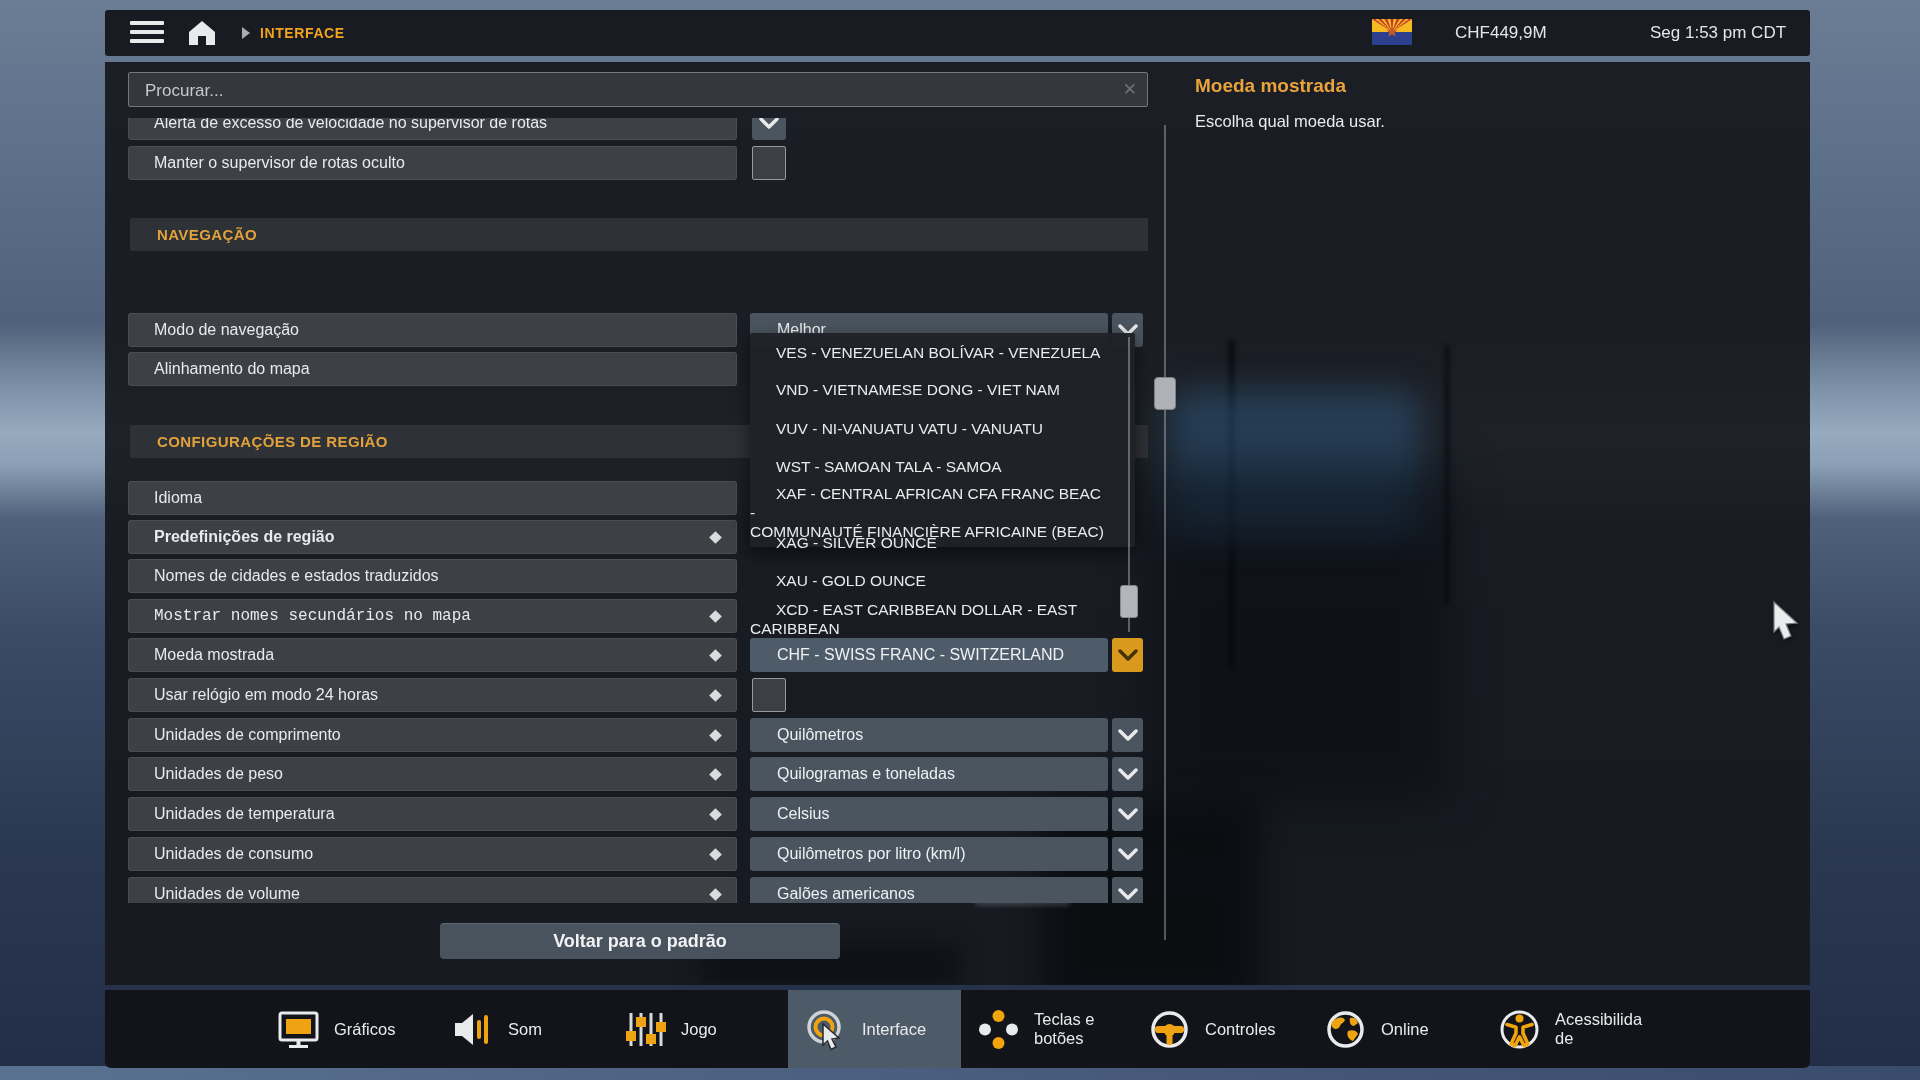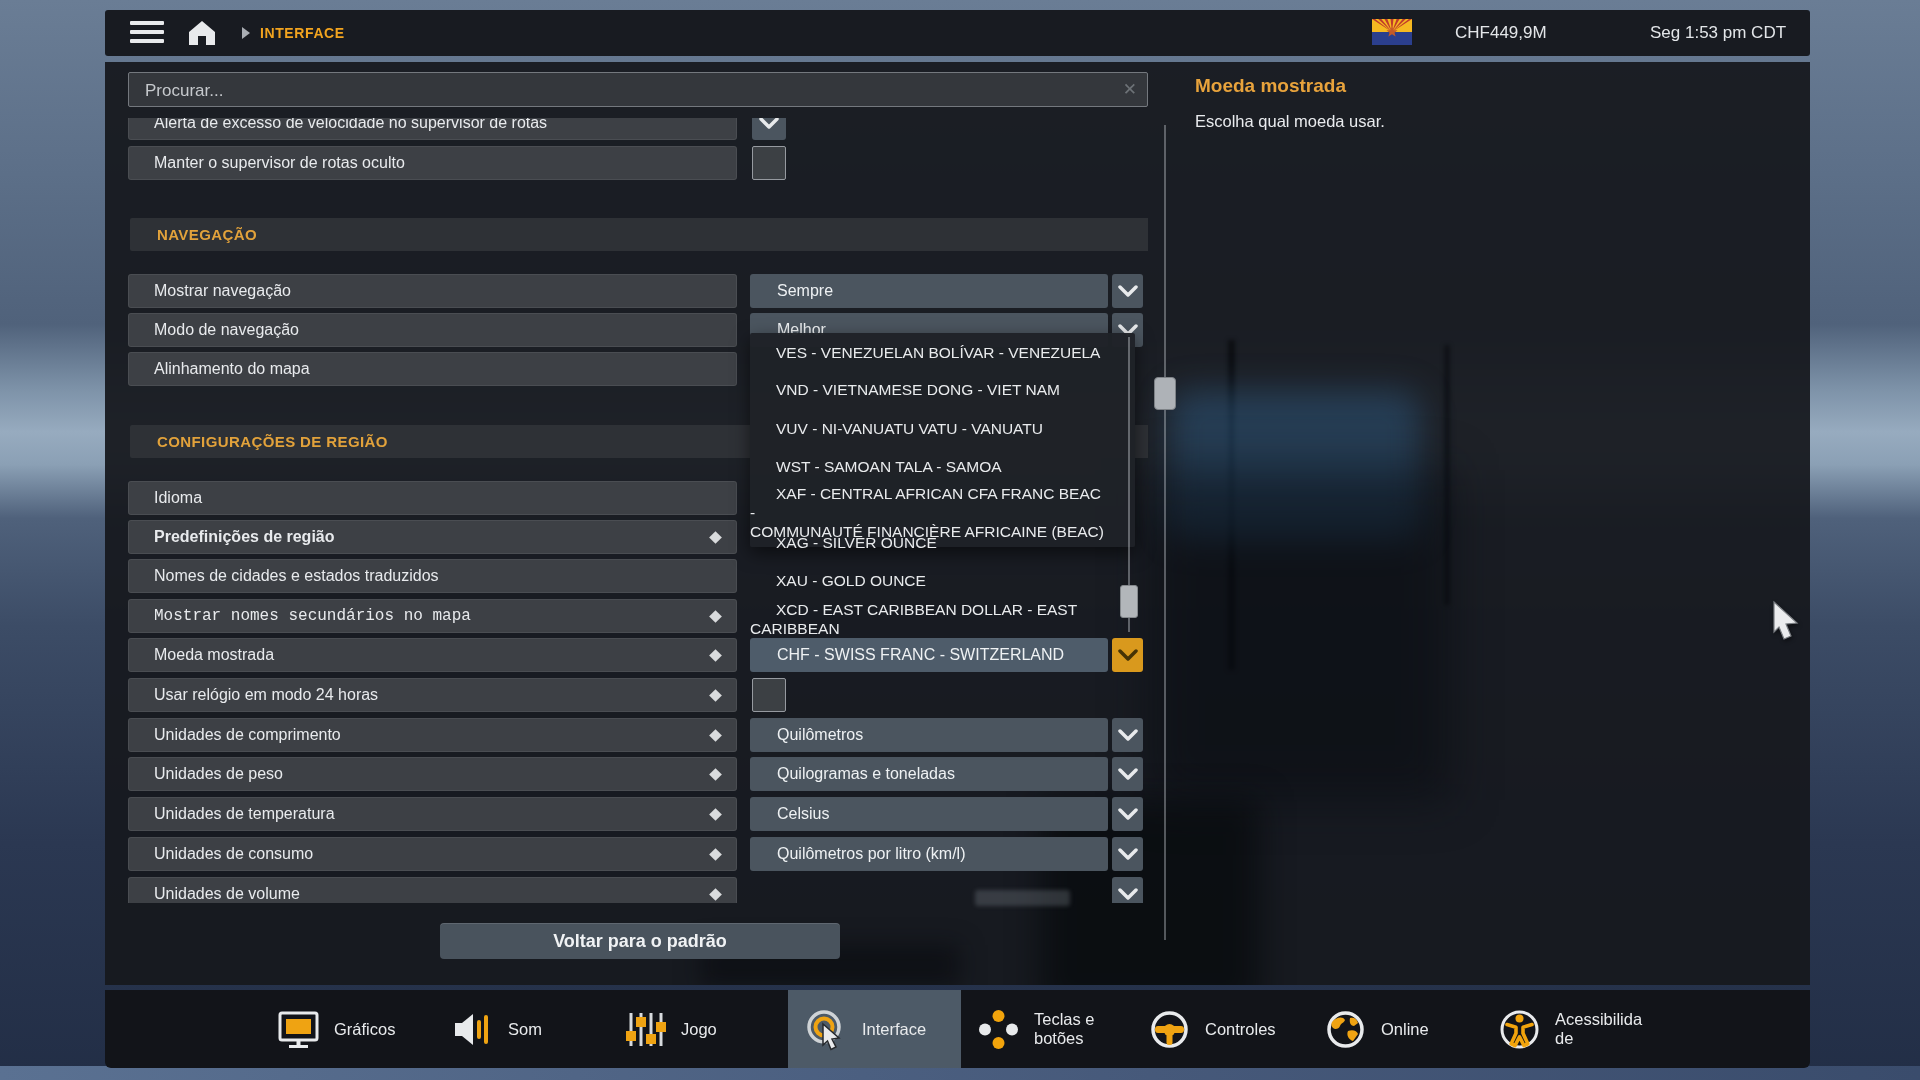--- a/index.html
+++ b/index.html
@@ -150,29 +150,20 @@
             </svg>
           </div>
         </div>
         <div class="srow" style="top: 28px;">
           <div class="row-label">Manter o supervisor de rotas oculto</div>
           <div class="chk"></div>
         </div>
         <div class="srow" style="top: 100px;">
           <div class="hdr">NAVEGAÇÃO</div>
         </div>
-        <div class="srow" style="top: 156px;">
-          <div class="row-label">Mostrar navegação</div>
-          <div class="dd">Sempre</div>
-          <div class="dd-chev">
-            <svg width="20" height="12" viewBox="0 0 20 12">
-              <polyline points="2,2 10,10 18,2" stroke="#e8eaec" stroke-width="3.5" fill="none" stroke-linecap="round" stroke-linejoin="round"></polyline>
-            </svg>
-          </div>
-        </div>
         <div class="srow" style="top: 195px;">
           <div class="row-label">Modo de navegação</div>
           <div class="dd">Melhor</div>
           <div class="dd-chev">
             <svg width="20" height="12" viewBox="0 0 20 12">
               <polyline points="2,2 10,10 18,2" stroke="#e8eaec" stroke-width="3.5" fill="none" stroke-linecap="round" stroke-linejoin="round"></polyline>
             </svg>
           </div>
         </div>
         <div class="srow" style="top: 234px;">
@@ -237,20 +228,21 @@
           <div class="row-label">Unidades de consumo<span class="diamond"></span></div>
           <div class="dd">Quilômetros por litro (km/l)</div>
           <div class="dd-chev">
             <svg width="20" height="12" viewBox="0 0 20 12">
               <polyline points="2,2 10,10 18,2" stroke="#e8eaec" stroke-width="3.5" fill="none" stroke-linecap="round" stroke-linejoin="round"></polyline>
             </svg>
           </div>
         </div>
         <div class="srow" style="top: 759px;">
           <div class="row-label">Unidades de volume<span class="diamond"></span></div>
+          <div class="dd">Galões americanos</div>
           <div class="dd-chev">
             <svg width="20" height="12" viewBox="0 0 20 12">
               <polyline points="2,2 10,10 18,2" stroke="#e8eaec" stroke-width="3.5" fill="none" stroke-linecap="round" stroke-linejoin="round"></polyline>
             </svg>
           </div>
         </div>
       </div>
 
     <div class="vline"></div>
     <div class="vthumb"></div>

